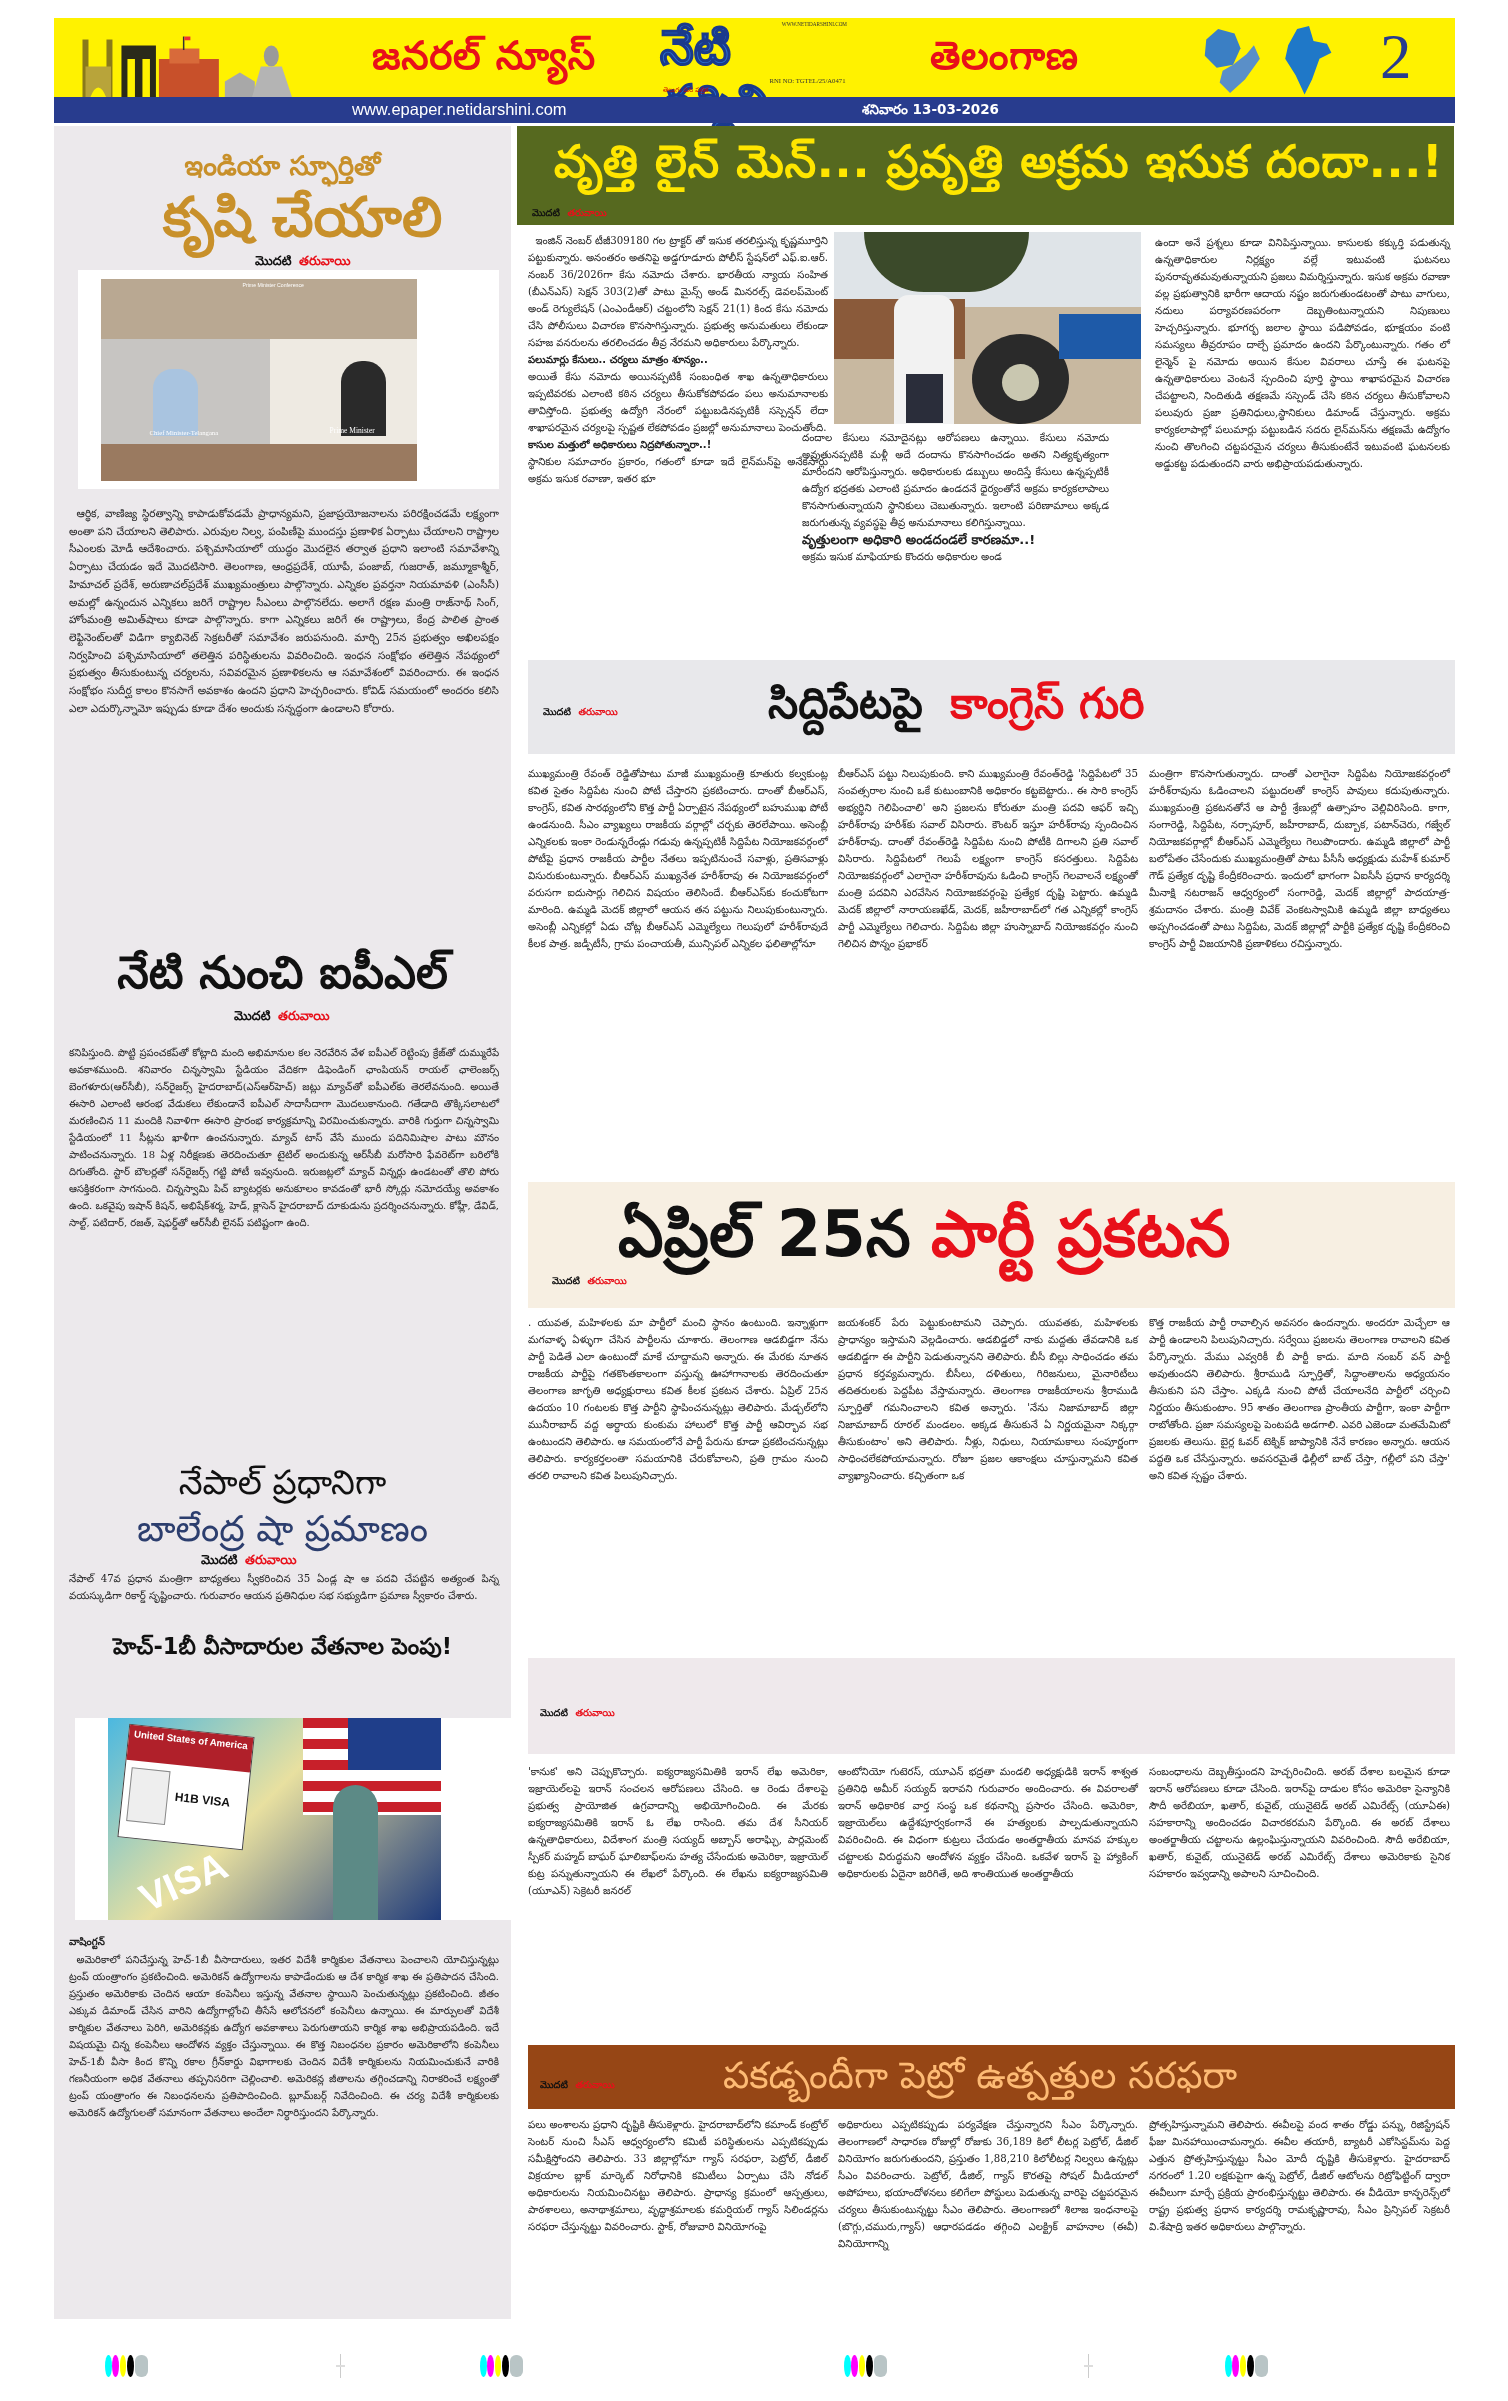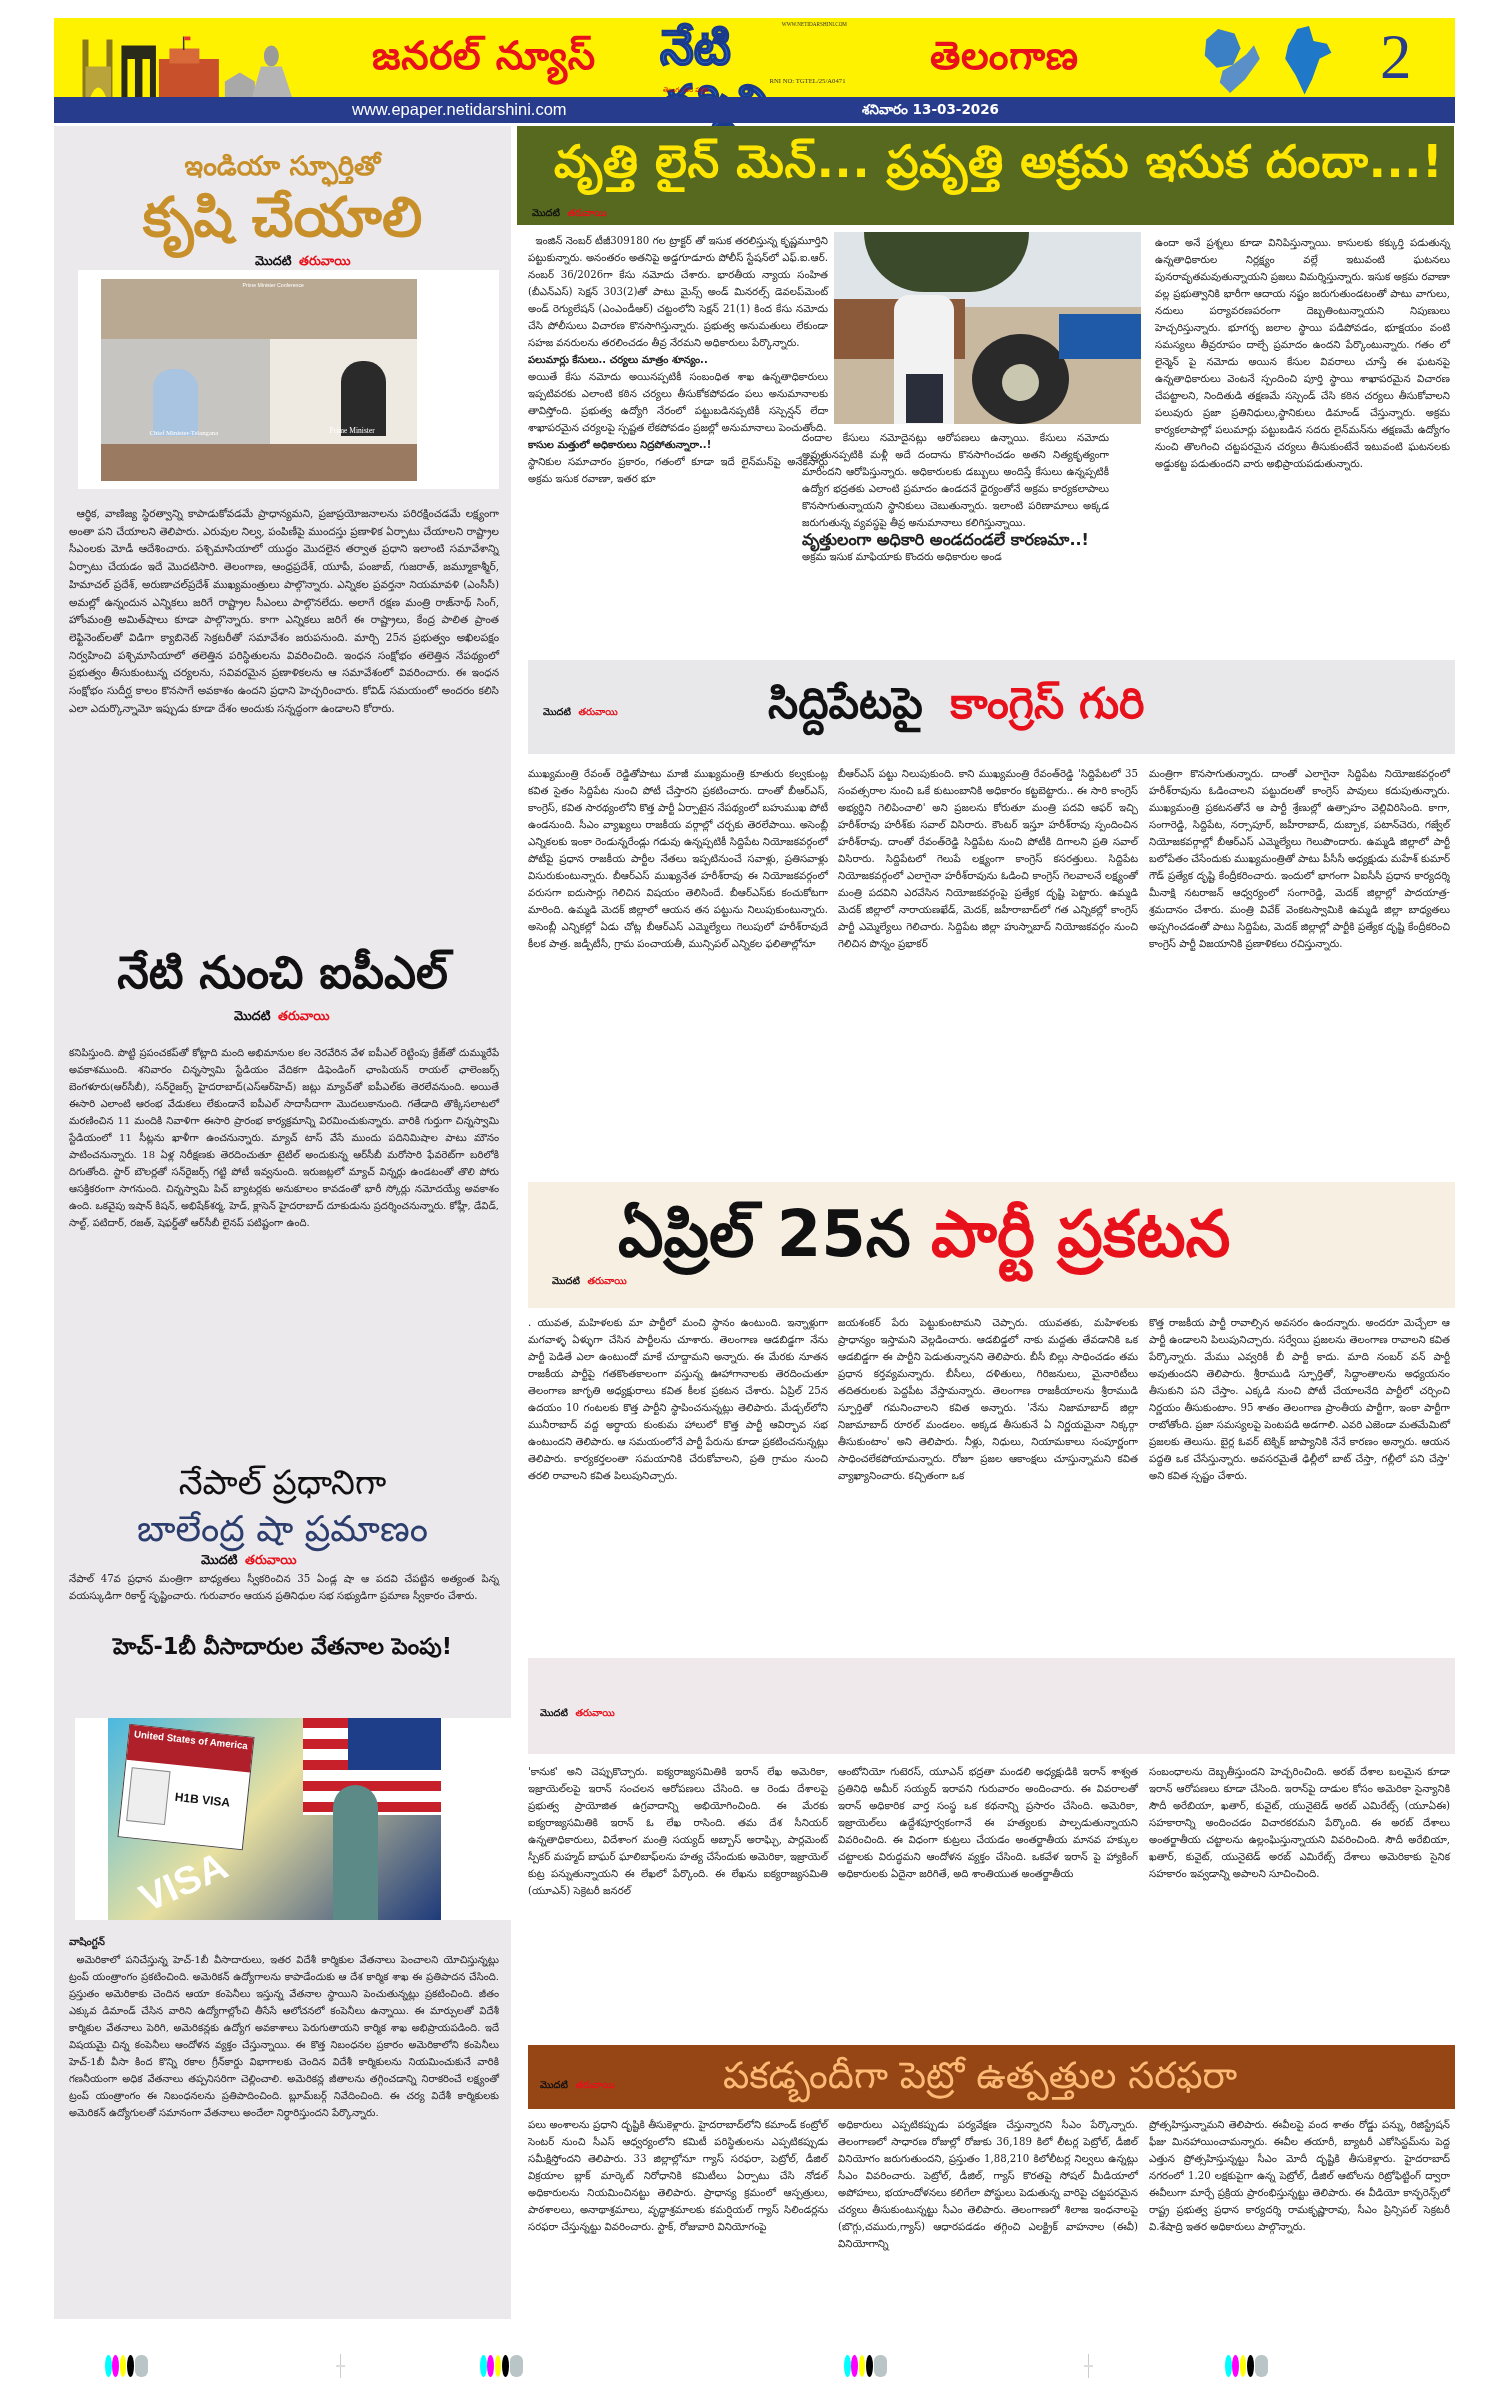--- a/index.html
+++ b/index.html
@@ -17,21 +17,21 @@
   #logo .rni{position:absolute;right:1.5px;top:57px;font-size:6.7px;color:#333;font-family:"Liberation Serif",serif;}
   #logo .tag{position:absolute;left:3px;top:66px;font-size:6.7px;color:#c00;}
   #logo .url{position:absolute;right:0px;top:1.5px;font-size:5.2px;color:#333;font-family:"Liberation Serif",serif;}
   #maps{left:1200px;top:22.5px;width:157px;height:73px;}
   #pageno{left:1380px;top:21px;font-family:"Liberation Serif",serif;font-size:63px;color:#283c8e;line-height:72px;}
   #website{left:352px;top:97px;width:390px;color:#fff;font-family:"Liberation Sans",sans-serif;font-size:16.5px;line-height:25.5px;}
   #dateline{left:862px;top:97px;color:#fff;font-size:13.5px;line-height:25.5px;font-weight:bold;}
   
   #leftcol{left:54px;top:126px;width:457px;height:2193px;background:#ece9ec;}
   .kick{font-size:27px;color:#c8902a;text-align:center;font-weight:bold;}
-  .headline-gold{font-size:55px;color:#c8902a;text-align:center;font-weight:bold;line-height:63px;}
+  .headline-gold{font-size:55px;color:#c8902a;text-align:center;font-weight:bold;line-height:63px;margin-left:20px;}
   .credit{font-size:12.7px;font-weight:bold;color:#111;}
   .credit .red{color:#e8101a;margin-left:7.5px;}
   .body{font-family:"DejaVu Serif",serif;font-size:10.2px;line-height:17px;color:#222;text-align:justify;}
   .photo{background:#cfc7bd;position:absolute;overflow:hidden;}
   
   #sandhead{left:517px;top:126px;width:937px;height:99px;background:#56691f;}
   #sandhead .t{position:absolute;left:37px;top:9px;font-size:45px;font-weight:bold;color:#ffe600;letter-spacing:0.7px;}
   #sandhead .credit{position:absolute;left:15px;top:81px;font-size:9.7px;}
   .hdr-gray{background:#e8e8eb;}
   .bigblack{font-weight:bold;color:#111;}
@@ -144,21 +144,21 @@
   <div style="position:absolute;left:30px;top:0;width:165px;height:60px;background:#3b4a2a;border-radius:0 0 90px 90px;"></div>
   <div style="position:absolute;left:0;top:67px;width:131px;height:60px;background:#8a5a3a;"></div>
   <div style="position:absolute;left:60px;top:63px;width:60px;height:129px;background:#f2f2f2;border-radius:15px 15px 0 0;"></div>
   <div style="position:absolute;left:72px;top:142px;width:37px;height:49px;background:#2a2d3a;"></div>
   <div style="position:absolute;left:138px;top:102px;width:97px;height:90px;background:#2a2a2a;border-radius:50%;"></div>
   <div style="position:absolute;left:168px;top:132px;width:37px;height:37px;background:#c9c7b0;border-radius:50%;"></div>
   <div style="position:absolute;left:225px;top:82px;width:82px;height:45px;background:#1e5aa8;"></div>
 </div>
 <div class="abs body" style="left:802px;top:429px;width:307px;">
   <span>దందాల కేసులు నమోదైనట్లు ఆరోపణలు ఉన్నాయి. కేసులు నమోదు అవుతునప్పటికి మళ్లీ అదే దందాను కొనసాగించడం అతని నిత్యకృత్యంగా మారిందని ఆరోపిస్తున్నారు. అధికారులకు డబ్బులు అందిస్తే కేసులు ఉన్నప్పటికీ ఉద్యోగ భద్రతకు ఎలాంటి ప్రమాదం ఉండదనే ధైర్యంతోనే అక్రమ కార్యకలాపాలు కొనసాగుతున్నాయని స్థానికులు చెబుతున్నారు. ఇలాంటి పరిణామాలు అక్కడ జరుగుతున్న వ్యవస్థపై తీవ్ర అనుమానాలు కలిగిస్తున్నాయి.</span>
-  <div style="font-weight:bold;font-family:'DejaVu Sans',sans-serif;font-size:16px;">వృత్తులంగా అధికారి అండదండలే కారణమా..!</div>
+  <div style="font-weight:bold;font-family:'DejaVu Sans',sans-serif;font-size:13px;">వృత్తులంగా అధికారి అండదండలే కారణమా..!</div>
   <div>అక్రమ ఇసుక మాఫియాకు కొందరు అధికారుల అండ</div>
 </div>
 <div class="abs body" style="left:1155px;top:234px;width:295px;">ఉందా అనే ప్రశ్నలు కూడా వినిపిస్తున్నాయి. కాసులకు కక్కుర్తి పడుతున్న ఉన్నతాధికారుల నిర్లక్ష్యం వల్లే ఇటువంటి ఘటనలు పునరావృతమవుతున్నాయని ప్రజలు విమర్శిస్తున్నారు. ఇసుక అక్రమ రవాణా వల్ల ప్రభుత్వానికి భారీగా ఆదాయ నష్టం జరుగుతుండటంతో పాటు వాగులు, నదులు పర్యావరణపరంగా దెబ్బతింటున్నాయని నిపుణులు హెచ్చరిస్తున్నారు. భూగర్భ జలాల స్థాయి పడిపోవడం, భూక్షయం వంటి సమస్యలు తీవ్రరూపం దాల్చే ప్రమాదం ఉందని పేర్కొంటున్నారు. గతం లో లైన్మెన్ పై నమోదు అయిన కేసుల వివరాలు చూస్తే ఈ ఘటనపై ఉన్నతాధికారులు వెంటనే స్పందించి పూర్తి స్థాయి శాఖాపరమైన విచారణ చేపట్టాలని, నిందితుడి తక్షణమే సస్పెండ్ చేసి కఠిన చర్యలు తీసుకోవాలని పలువురు ప్రజా ప్రతినిధులు,స్థానికులు డిమాండ్ చేస్తున్నారు. అక్రమ కార్యకలాపాల్లో పలుమార్లు పట్టుబడిన సదరు లైన్‌మన్‌ను తక్షణమే ఉద్యోగం నుంచి తొలగించి చట్టపరమైన చర్యలు తీసుకుంటేనే ఇటువంటి ఘటనలకు అడ్డుకట్ట పడుతుందని వారు అభిప్రాయపడుతున్నారు.</div>
 
 <div class="abs hdr-gray" style="left:528px;top:660px;width:927px;height:94px;">
   <div class="credit" style="position:absolute;left:15px;top:46px;font-size:9.7px;"><span>మొదటి</span><span class="red">తరువాయి</span></div>
   <div style="position:absolute;left:240px;top:18px;font-size:43px;"><span class="bigblack">సిద్దిపేటపై</span>&nbsp;&nbsp;<span class="bigred">కాంగ్రెస్ గురి</span></div>
 </div>
 <div class="abs body" style="left:528px;top:765px;width:300px;">ముఖ్యమంత్రి రేవంత్ రెడ్డితోపాటు మాజీ ముఖ్యమంత్రి కూతురు కల్వకుంట్ల కవిత సైతం సిద్దిపేట నుంచి పోటీ చేస్తారని ప్రకటించారు. దాంతో బీఆర్ఎస్, కాంగ్రెస్, కవిత సారథ్యంలోని కొత్త పార్టీ ఏర్పాటైన నేపథ్యంలో బహుముఖ పోటీ ఉండనుంది. సీఎం వ్యాఖ్యలు రాజకీయ వర్గాల్లో చర్చకు తెరలేపాయి. అసెంబ్లీ ఎన్నికలకు ఇంకా రెండున్నరేండ్లు గడువు ఉన్నప్పటికీ సిద్దిపేట నియోజకవర్గంలో పోటీపై ప్రధాన రాజకీయ పార్టీల నేతలు ఇప్పటినుంచే సవాళ్లు, ప్రతిసవాళ్లు విసురుకుంటున్నారు. బీఆర్ఎస్ ముఖ్యనేత హరీశ్‌రావు ఈ నియోజకవర్గంలో వరుసగా ఐదుసార్లు గెలిచిన విషయం తెలిసిందే. బీఆర్ఎస్‌కు కంచుకోటగా మారింది. ఉమ్మడి మెదక్ జిల్లాలో ఆయన తన పట్టును నిలుపుకుంటున్నారు. అసెంబ్లీ ఎన్నికల్లో ఏడు చోట్ల బీఆర్ఎస్ ఎమ్మెల్యేలు గెలుపులో హరీశ్‌రావుదే కీలక పాత్ర. జడ్పీటీసీ, గ్రామ పంచాయతీ, మున్సిపల్ ఎన్నికల ఫలితాల్లోనూ</div>
 <div class="abs body" style="left:838px;top:765px;width:300px;">బీఆర్ఎస్ పట్టు నిలుపుకుంది. కాని ముఖ్యమంత్రి రేవంత్‌రెడ్డి 'సిద్దిపేటలో 35 సంవత్సరాల నుంచి ఒకే కుటుంబానికి అధికారం కట్టబెట్టారు.. ఈ సారి కాంగ్రెస్ అభ్యర్థిని గెలిపించాలి' అని ప్రజలను కోరుతూ మంత్రి పదవి ఆఫర్ ఇచ్చి హరీశ్‌రావు హరీశ్‌కు సవాల్ విసిరారు. కౌంటర్ ఇస్తూ హరీశ్‌రావు స్పందించిన హరీశ్‌రావు. దాంతో రేవంత్‌రెడ్డి సిద్దిపేట నుంచి పోటీకి దిగాలని ప్రతి సవాల్ విసిరారు. సిద్దిపేటలో గెలుపే లక్ష్యంగా కాంగ్రెస్ కసరత్తులు. సిద్దిపేట నియోజకవర్గంలో ఎలాగైనా హరీశ్‌రావును ఓడించి కాంగ్రెస్ గెలవాలనే లక్ష్యంతో మంత్రి పదవిని ఎరవేసిన నియోజకవర్గంపై ప్రత్యేక దృష్టి పెట్టారు. ఉమ్మడి మెదక్ జిల్లాలో నారాయణఖేడ్, మెదక్, జహీరాబాద్‌లో గత ఎన్నికల్లో కాంగ్రెస్ పార్టీ ఎమ్మెల్యేలు గెలిచారు. సిద్దిపేట జిల్లా హుస్నాబాద్ నియోజకవర్గం నుంచి గెలిచిన పొన్నం ప్రభాకర్</div>

